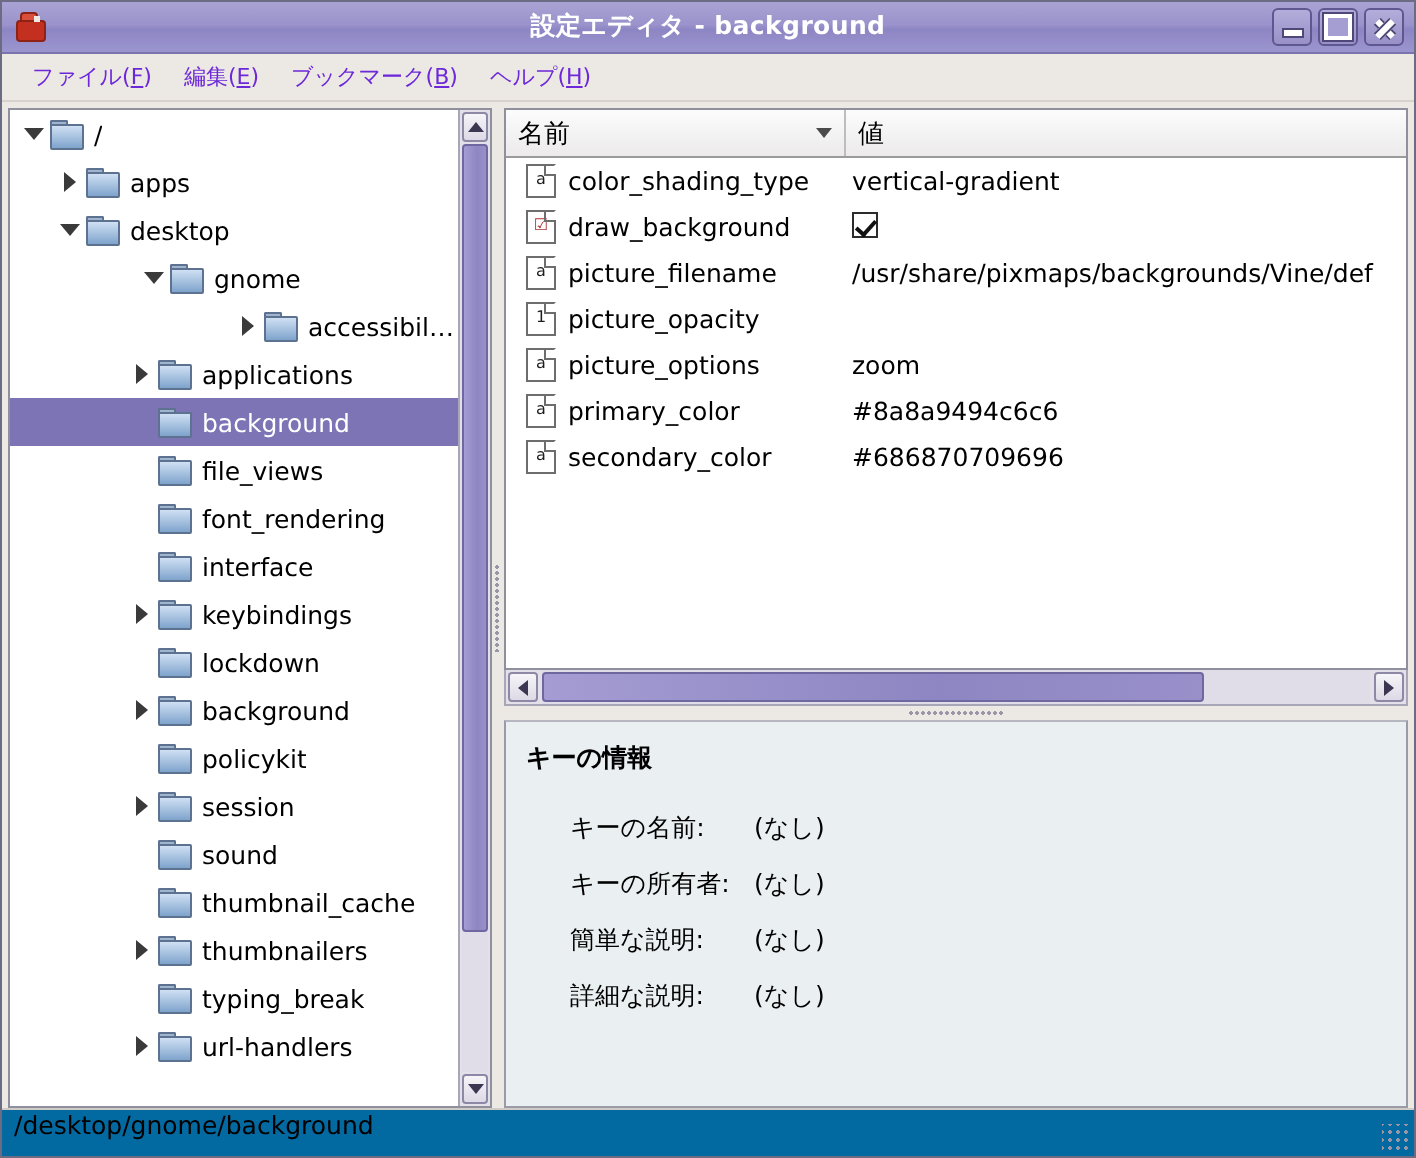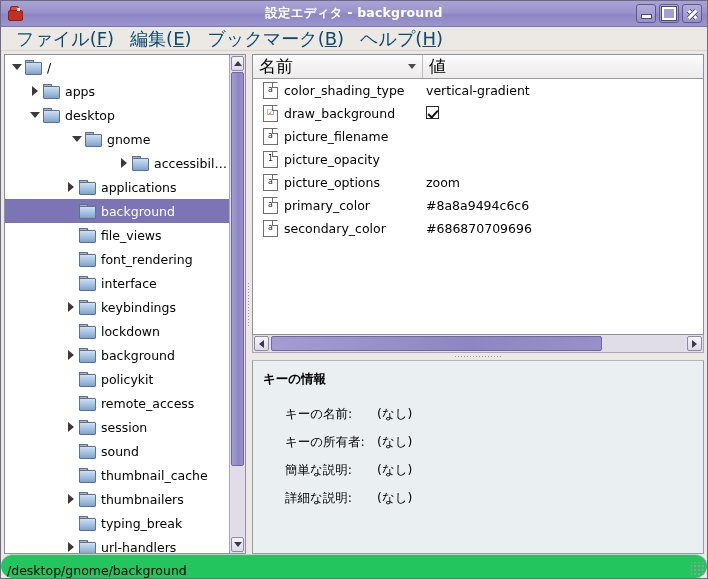--- a/index.html
+++ b/index.html
@@ -60,21 +60,21 @@
   }
   .wb-close .g:before{transform:rotate(45deg);}
   .wb-close .g:after{transform:rotate(-45deg);}
   
   .menubar{
     height:24px;flex:0 0 24px;background:#ece9e4;
     display:flex;align-items:center;padding-left:7px;box-sizing:border-box;
     border-bottom:1px solid #d7d3cc;
   }
   .menu-item{
-    padding:3px 8px;font-size:18px;color:#0c4a6e;white-space:nowrap;cursor:default;
+    padding:3px 8px;font-size:11px;color:#6d28d9;white-space:nowrap;cursor:default;
   }
   .menu-item u{text-decoration:underline;}
   
   .content{
     flex:1 1 auto;display:flex;min-height:0;
     background:#ece9e4;padding:3px 3px 0 3px;box-sizing:border-box;
   }
   
   .tree-pane{
     width:242px;flex:0 0 242px;display:flex;
@@ -151,21 +151,21 @@
   .table-pane{
     flex:0 0 281px;display:flex;flex-direction:column;
     border:1px solid #8f8f9e;background:#ffffff;box-sizing:border-box;min-width:0;
   }
   .thead{
     height:24px;flex:0 0 24px;display:flex;
     background:linear-gradient(to bottom,#fcfcfc,#eceaea);
     border-bottom:1px solid #9b9b9b;box-sizing:border-box;
   }
   .th{
-    display:flex;align-items:center;padding:0 6px;font-size:17px;
+    display:flex;align-items:center;padding:0 6px;font-size:13px;
     box-sizing:border-box;position:relative;font-family:Liberation Serif, serif;
   }
   .th.name{width:170px;flex:0 0 170px;border-right:1px solid #bdbdbd;}
   .th.value{flex:1 1 auto;}
   .sortchev{
     margin-left:auto;width:0;height:0;
     border-top:5px solid #4a4a4a;border-left:4px solid transparent;border-right:4px solid transparent;
   }
   .tbody{flex:1 1 auto;overflow:hidden;background:#fff;}
   .trow{height:23px;display:flex;align-items:center;font-size:12.5px;}
@@ -213,24 +213,24 @@
   }
   .info h3{
     margin:0 0 18px 0;font-size:12.5px;font-weight:bold;
   }
   .info-rows{padding-left:22px;}
   .info-row{display:flex;margin-bottom:11px;font-size:12.5px;}
   .info-label{width:92px;flex:0 0 92px;}
   .info-val{}
   
   .statusbar{
-    height:24px;flex:0 0 24px;background:#22c55e;
+    height:24px;flex:0 0 24px;background:#0369a1;
     border-top:1px solid #d0ccc5;
-    display:flex;align-items:flex-end;padding-left:6px;box-sizing:border-box;
-    font-size:12.5px;position:relative;border-radius:12px;
+    display:flex;align-items:flex-start;padding-left:6px;box-sizing:border-box;
+    font-size:12.5px;position:relative;
   }
   .resize-grip{
     position:absolute;right:2px;bottom:2px;width:14px;height:14px;
     background-image:radial-gradient(circle,#9a96a8 0.8px,transparent 1px);
     background-size:4px 4px;background-position:right bottom;
   }
 </style>
 </head>
 <body>
 
@@ -389,28 +389,20 @@
           </div>
           <div class="row" style="padding-left: 58px;">
             <span class="exp"></span>
             <span class="folder">
               <span class="tab"></span>
               <span class="main"></span>
             </span>
             <span class="lbl">policykit</span>
           </div>
           <div class="row" style="padding-left: 58px;">
-            <span class="exp"></span>
-            <span class="folder">
-              <span class="tab"></span>
-              <span class="main"></span>
-            </span>
-            <span class="lbl">remote_access</span>
-          </div>
-          <div class="row" style="padding-left: 58px;">
             <span class="exp closed">
               <i></i>
             </span>
             <span class="folder">
               <span class="tab"></span>
               <span class="main"></span>
             </span>
             <span class="lbl">session</span>
           </div>
           <div class="row" style="padding-left: 58px; align-items: center;">
@@ -500,20 +492,21 @@
                 <span class="kicon bool">☑</span>
                 <span>draw_background</span>
               </span>
               <span class="tval"><span class="chk"></span></span>
             </div>
             <div class="trow">
               <span class="tname">
                 <span class="kicon">a</span>
                 <span>picture_filename</span>
               </span>
+              <span class="tval">/usr/share/pixmaps/backgrounds/Vine/def</span>
             </div>
             <div class="trow">
               <span class="tname">
                 <span class="kicon">1</span>
                 <span>picture_opacity</span>
               </span>
             </div>
             <div class="trow">
               <span class="tname">
                 <span class="kicon">a</span>

